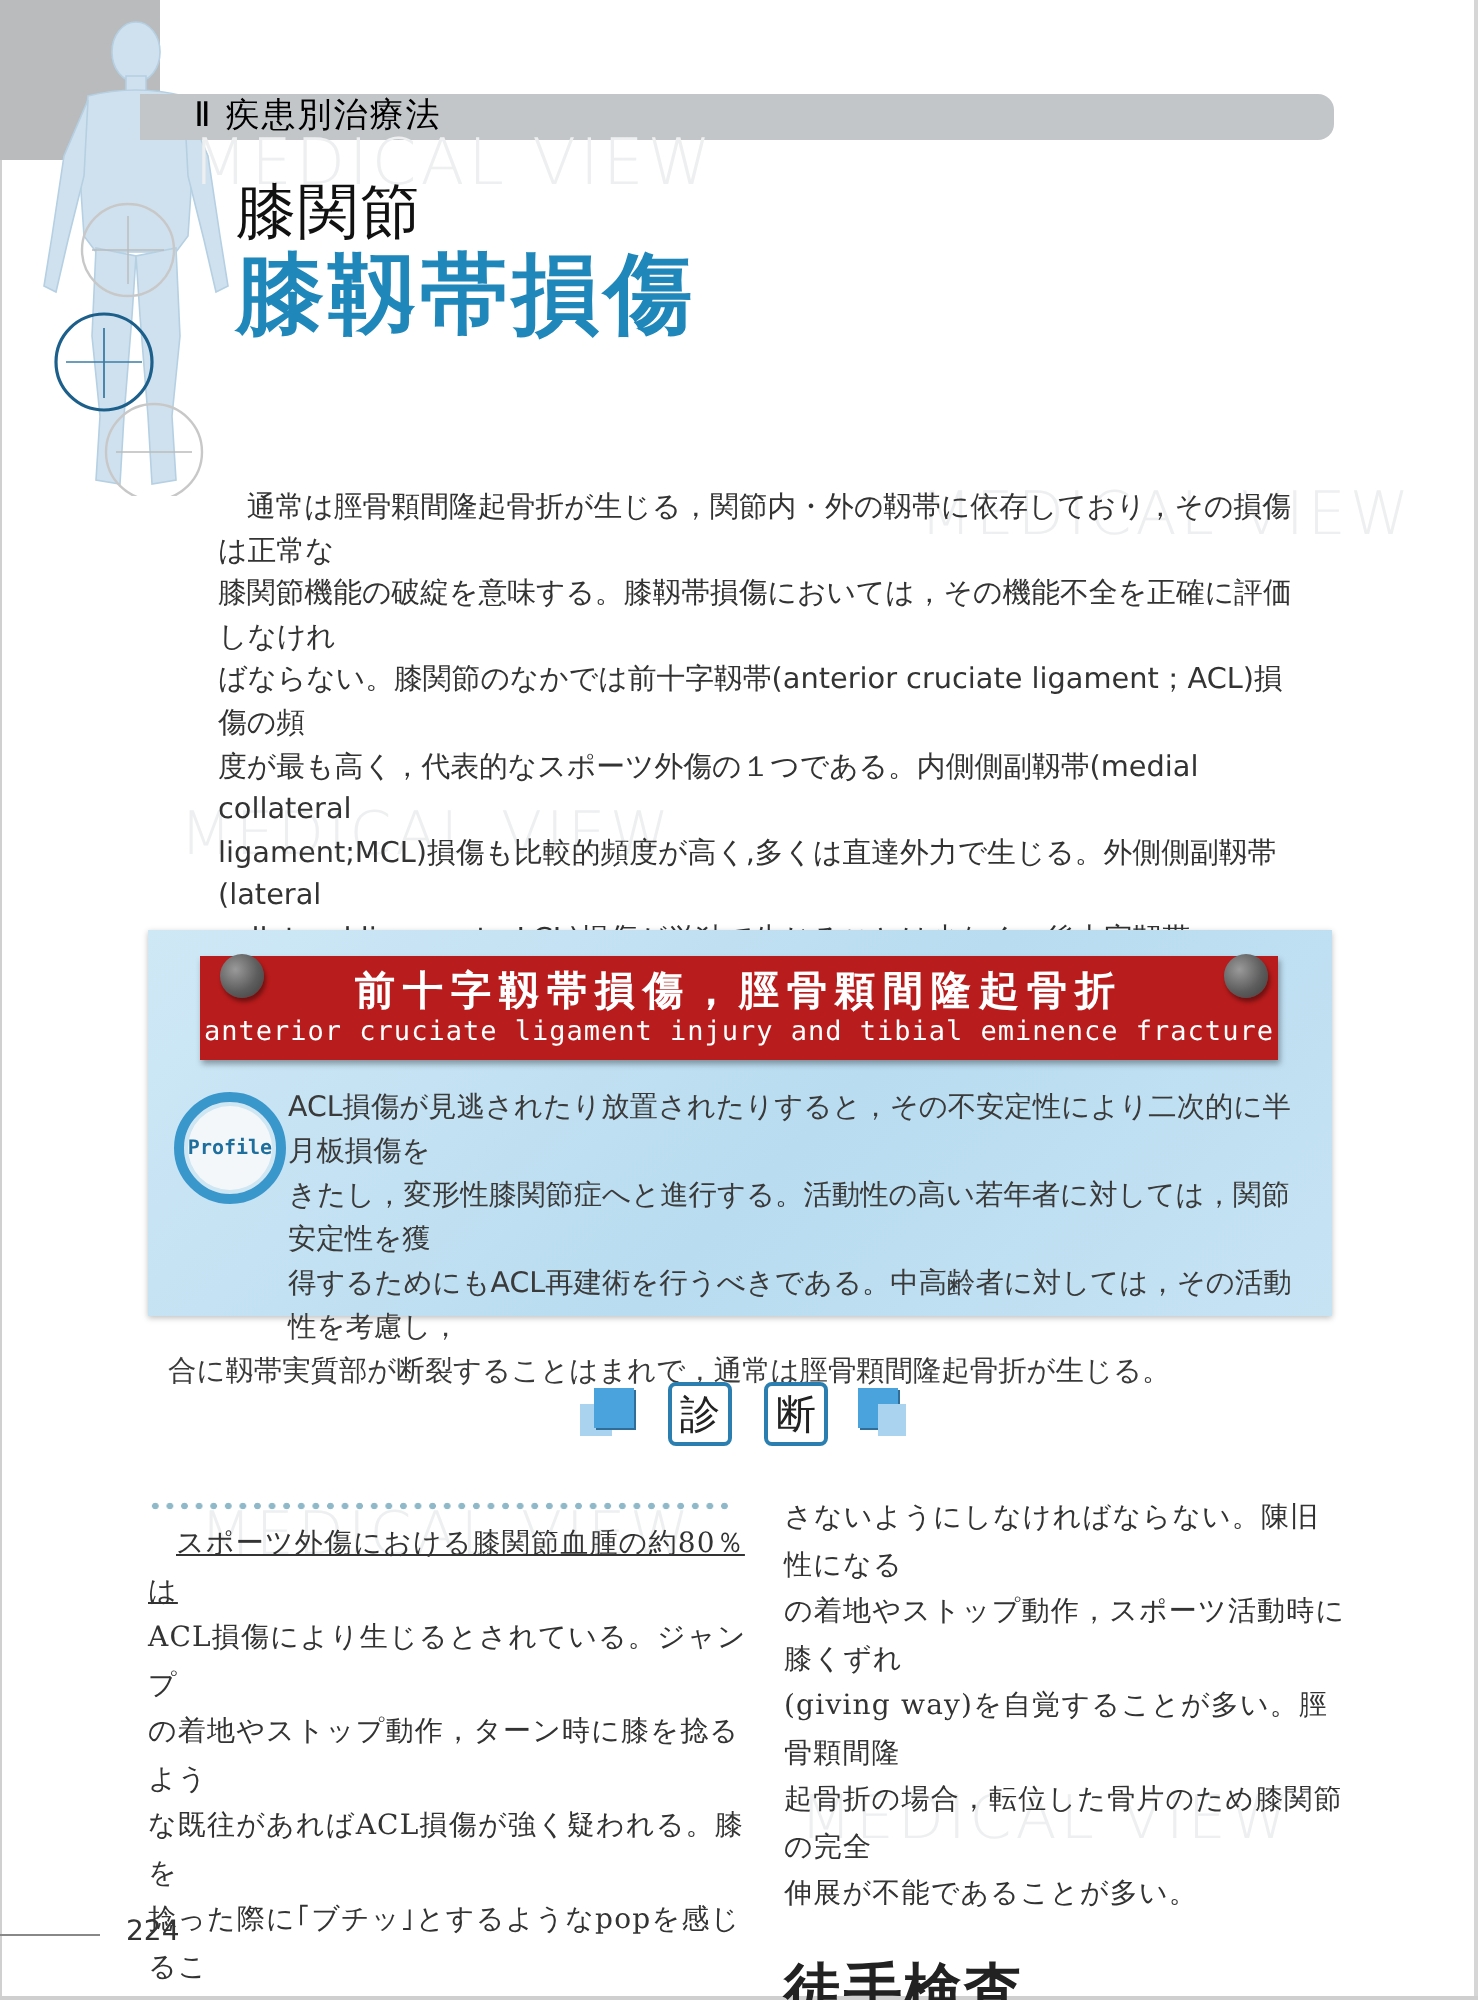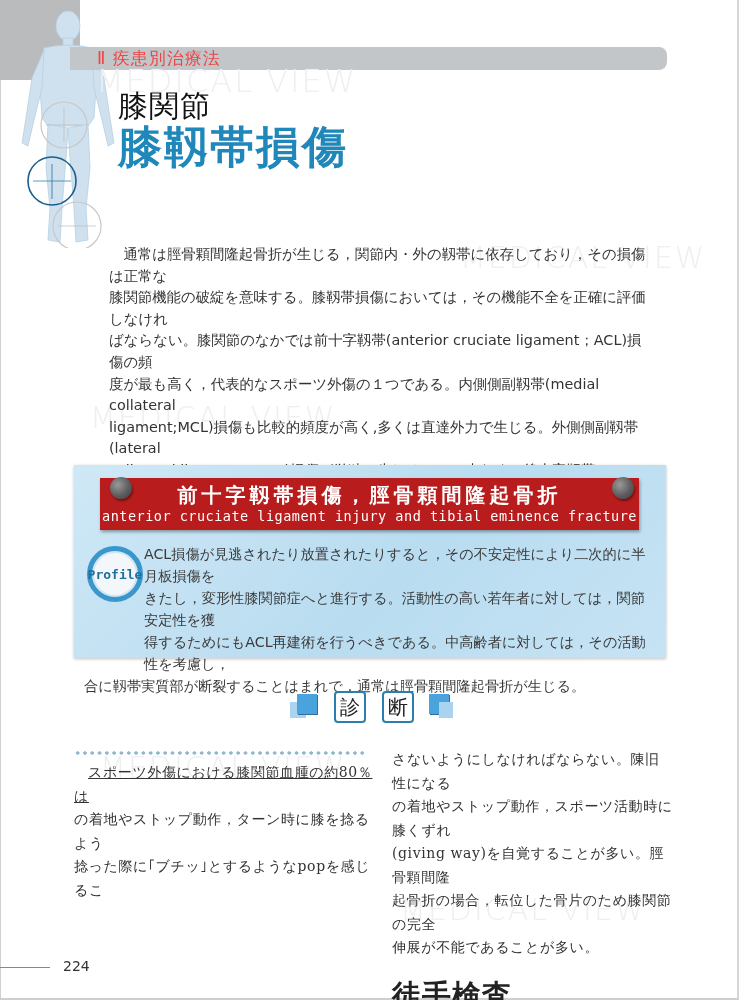--- a/index.html
+++ b/index.html
@@ -2,33 +2,33 @@
 <html><head>
 <meta charset="utf-8">
 <style>
   html, body { margin:0; padding:0; }
   body { width:739px; height:1000px; background:#ffffff; position:relative; overflow:hidden; font-family:"DejaVu Sans", sans-serif; color:#333; }
   .page-border-left { position:absolute; left:0; top:0; width:1px; height:1000px; background:#d0d0d0; }
   .page-border-right { position:absolute; right:0; top:0; width:2px; height:1000px; background:#d6d6d6; }
   .page-border-bottom { position:absolute; left:0; bottom:0; width:739px; height:2px; background:#cfcfcf; }
   .corner-block { position:absolute; left:0; top:0; width:80px; height:80px; background:#b9bbbd; }
   .section-band { position:absolute; left:70px; top:47px; width:597px; height:23px; background:#c3c6c9; border-radius:0 8px 8px 0; }
-  .section-label { position:absolute; left:97px; top:47px; height:30px; line-height:23px; font-size:17px; color:#ef4444; letter-spacing:1px; font-family:"DejaVu Sans", sans-serif; }
+  .section-label { position:absolute; left:97px; top:47px; height:30px; line-height:23px; font-size:17px; color:#000000; letter-spacing:1px; font-family:"DejaVu Sans", sans-serif; }
   .figure { position:absolute; left:10px; top:8px; width:110px; height:240px; }
   .watermark { position:absolute; color:#eeeff0; font-family:"DejaVu Sans", sans-serif; font-weight:300; letter-spacing:2px; pointer-events:none; }
   .subtitle { position:absolute; left:118px; top:86px; font-size:30px; color:#111; letter-spacing:1px; }
   .title { position:absolute; left:118px; top:118px; font-size:44px; color:#1f87b9; letter-spacing:2px; font-weight:bold; }
   .intro { position:absolute; left:109px; top:244px; width:540px; font-size:14.4px; line-height:21.6px; color:#333; }
   .profile-box { position:absolute; left:74px; top:465px; width:592px; height:193px; background:linear-gradient(135deg,#cfe8f6 0%,#b9dcf0 55%,#c6e3f4 100%); box-shadow:0 1px 3px rgba(0,0,0,0.25); }
   .profile-banner { position:absolute; left:100px; top:478px; width:539px; height:52px; background:#b91c1c; box-shadow:1px 2px 3px rgba(0,0,0,0.35); }
   .banner-jp { position:absolute; left:0; top:4px; width:100%; text-align:center; color:#fff; font-size:20px; font-weight:bold; letter-spacing:4px; }
   .banner-en { position:absolute; left:0; top:30px; width:100%; text-align:center; color:#fff; font-size:13.5px; font-family:"DejaVu Sans Mono", monospace; letter-spacing:0.5px; }
   .pin { position:absolute; width:22px; height:22px; border-radius:50%; background:radial-gradient(circle at 35% 35%, #9a9a9a 0%, #5d5d5d 55%, #3c3c3c 100%); box-shadow:1px 2px 2px rgba(0,0,0,0.4); }
   .profile-badge { position:absolute; left:87px; top:546px; width:46px; height:46px; border-radius:50%; border:5px solid #3a97cc; background:#f4f7f9; box-shadow:0 0 0 2px #cfe6f3 inset; display:flex; align-items:center; justify-content:center; }
-  .profile-badge span { font-size:13px; color:#1e6f9e; font-weight:bold; font-family:"DejaVu Sans Mono", monospace; letter-spacing:0px; }
+  .profile-badge span { font-size:10px; color:#1e6f9e; font-weight:bold; font-family:"DejaVu Sans Mono", monospace; letter-spacing:0px; }
   .profile-text { position:absolute; left:84px; top:543px; width:572px; font-size:14.2px; line-height:22px; color:#3a3a3a; }
   .profile-text .indent-row { padding-left:60px; }
   .diag-header { position:absolute; left:286px; top:690px; height:40px; width:170px; }
   .deco-sq { position:absolute; }
   .diag-char { position:absolute; top:1px; width:28px; height:28px; border:2px solid #2a7fb0; border-radius:4px; color:#222; font-size:20px; text-align:center; line-height:28px; background:#fff; }
   .col-left { position:absolute; left:74px; top:748px; width:300px; }
   .col-right { position:absolute; left:392px; top:748px; width:282px; }
   .h2 { font-size:29px; font-family:"DejaVu Serif", serif; color:#222; font-weight:bold; letter-spacing:1px; margin:0; height:38px; line-height:38px; }
   .dots { height:6px; margin-top:2px; margin-bottom:5px; background-image:radial-gradient(circle, #8fb9c9 1.5px, transparent 1.8px); background-size:7.3px 6px; background-repeat:repeat-x; width:290px; }
   .body-serif { font-family:"DejaVu Serif", serif; font-size:14px; line-height:23.5px; color:#333; letter-spacing:0.6px; margin:0; }
@@ -111,21 +111,23 @@
   <div class="deco-sq" style="left:11px; top:4px; width:20px; height:20px; background:#4aa3dc; box-shadow:1px 1px 0 #2e6e98;"></div>
   <div class="diag-char" style="left:48px;">診</div>
   <div class="diag-char" style="left:96px;">断</div>
   <div class="deco-sq" style="left:143px; top:4px; width:20px; height:20px; background:#4aa3dc; box-shadow:1px 1px 0 #2e6e98;"></div>
   <div class="deco-sq" style="left:153px; top:12px; width:14px; height:16px; background:#a9d3ef;"></div>
 </div>
 
 <div class="col-left">
   <div class="dots"></div>
   <p class="body-serif indent">スポーツ外傷における膝関節血腫の約80％は</p>
+  <p class="body-serif">ACL損傷により生じるとされている。ジャンプ</p>
   <p class="body-serif">の着地やストップ動作，ターン時に膝を捻るよう</p>
+  <p class="body-serif">な既往があればACL損傷が強く疑われる。膝を</p>
   <p class="body-serif">捻った際に｢ブチッ｣とするようなpopを感じるこ</p>
 
 </div>
 
 <div class="col-right">
   <p class="body-serif">さないようにしなければならない。陳旧性になる</p>
   <p class="body-serif">の着地やストップ動作，スポーツ活動時に膝くずれ</p>
   <p class="body-serif">(giving way)を自覚することが多い。脛骨顆間隆</p>
   <p class="body-serif">起骨折の場合，転位した骨片のため膝関節の完全</p>
   <p class="body-serif">伸展が不能であることが多い。</p>

